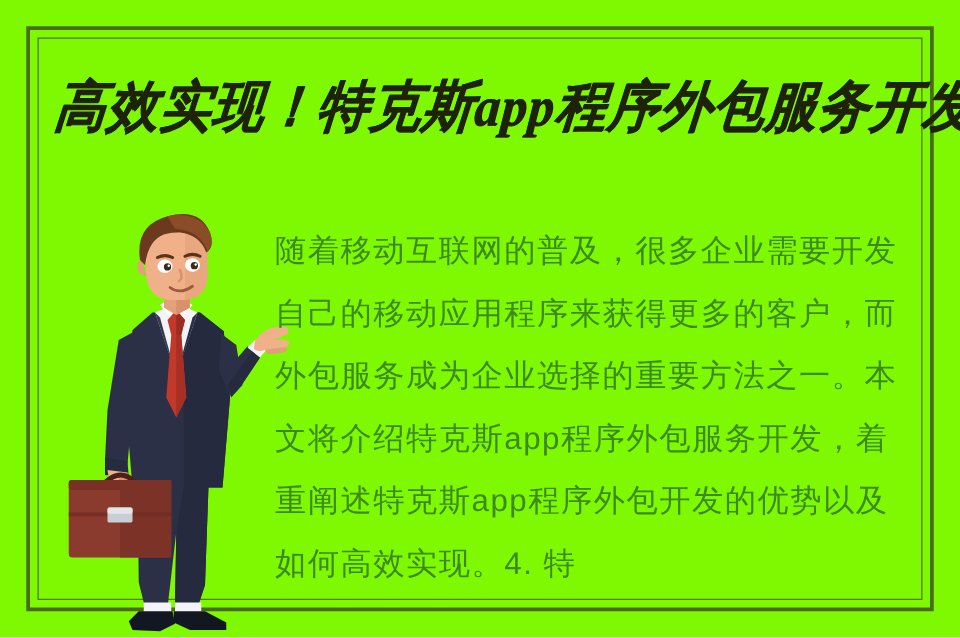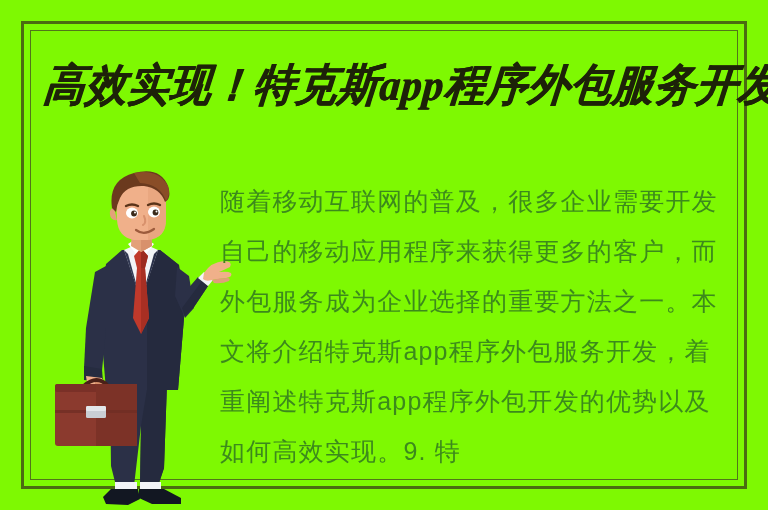--- a/index.html
+++ b/index.html
@@ -173,15 +173,15 @@
       <circle cx="107.5" cy="44.5" r="2.9" fill="#3b2a1a"></circle>
       <circle cx="87" cy="44.5" r="1" fill="#ffffff"></circle>
       <circle cx="108.5" cy="43.5" r="1" fill="#ffffff"></circle>
 
       <path d="M96 48 Q99 55 95 57" stroke="#d8916c" stroke-width="2" fill="none" stroke-linecap="round"></path>
 
       <path d="M88 62 Q96 68 106 61" stroke="#9c5b3c" stroke-width="2.2" fill="none" stroke-linecap="round"></path>
     </svg>
   </div>
 
-  <div class="body-text">随着移动互联网的普及，很多企业需要开发自己的移动应用程序来获得更多的客户，而外包服务成为企业选择的重要方法之一。本文将介绍特克斯app程序外包服务开发，着重阐述特克斯app程序外包开发的优势以及如何高效实现。9. 特</div>
+  <div class="body-text">随着移动互联网的普及，很多企业需要开发自己的移动应用程序来获得更多的客户，而外包服务成为企业选择的重要方法之一。本文将介绍特克斯app程序外包服务开发，着重阐述特克斯app程序外包开发的优势以及如何高效实现。4. 特</div>
 
 </div>
 
 </body></html>

